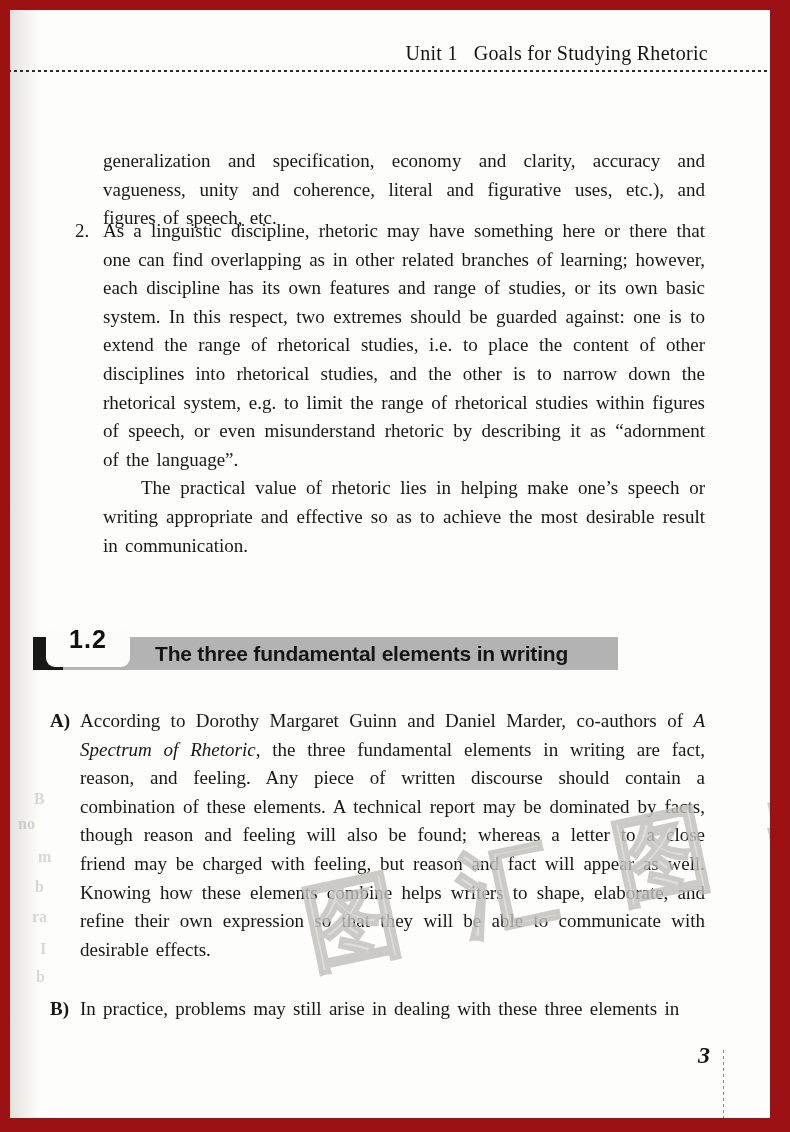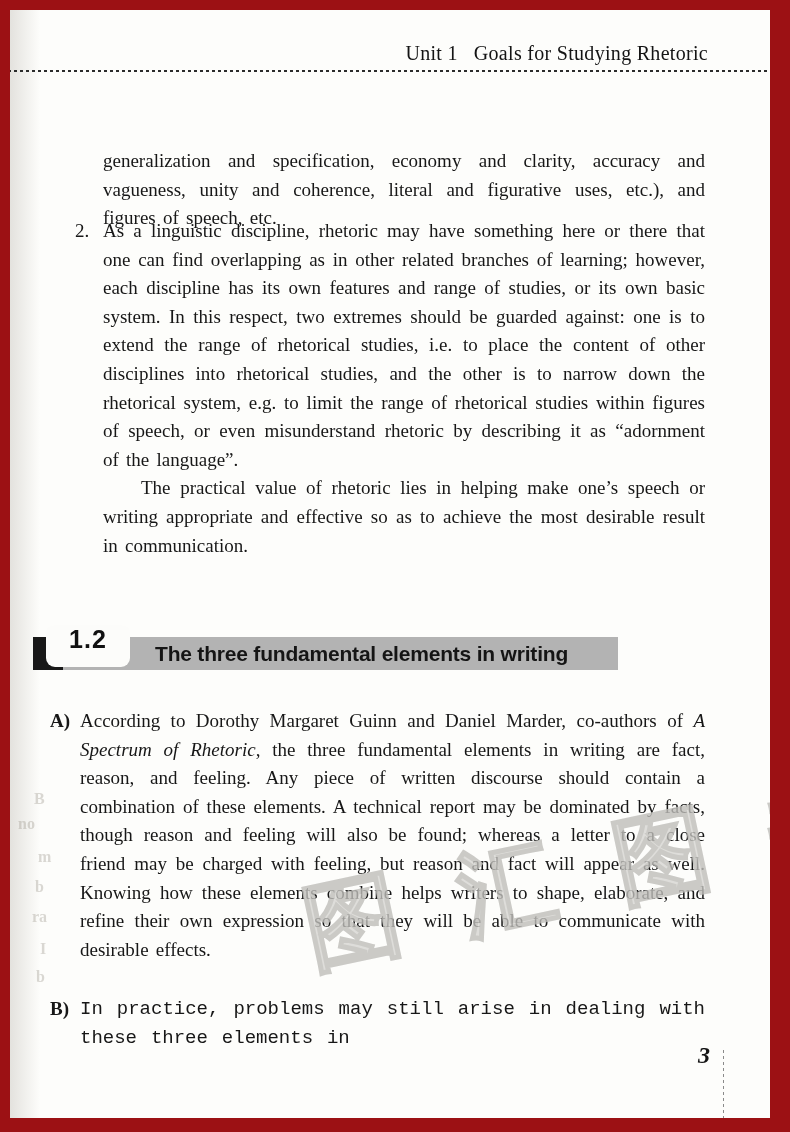--- a/index.html
+++ b/index.html
@@ -43,21 +43,21 @@
   .list-item .num{
     position:absolute;left:0;top:0;
     font-size:19px;line-height:28.6px;font-weight:bold;color:#171717;
   }
   .list-item .num.plain{font-weight:normal;}
   .item-2{left:65px;top:207px;width:630px;}
   .item-2 .body{margin-left:28px;font-family:Liberation Serif, serif;}
   .item-a{left:40px;top:697px;width:655px;}
   .item-a .body{margin-left:30px;font-family:Liberation Serif, serif;}
   .item-b{left:40px;top:985px;width:655px;}
-  .item-b .body{margin-left:30px;font-family:Liberation Mono, monospace;}
+  .item-b .body{margin-left:30px;}
   .section-bar{
     position:absolute;left:23px;top:627px;width:585px;height:33px;
     background:var(--bar-gray,#b3b3b3);
   }
   .bar-black{position:absolute;left:0;top:0;width:30px;height:33px;background:#181818;}
   .num-box{
     position:absolute;left:13px;top:-12px;width:84px;height:42px;
     background:#fcfcfa;border-radius:9px;
     display:flex;align-items:flex-start;justify-content:center;
     font-family:"Liberation Sans", sans-serif;

